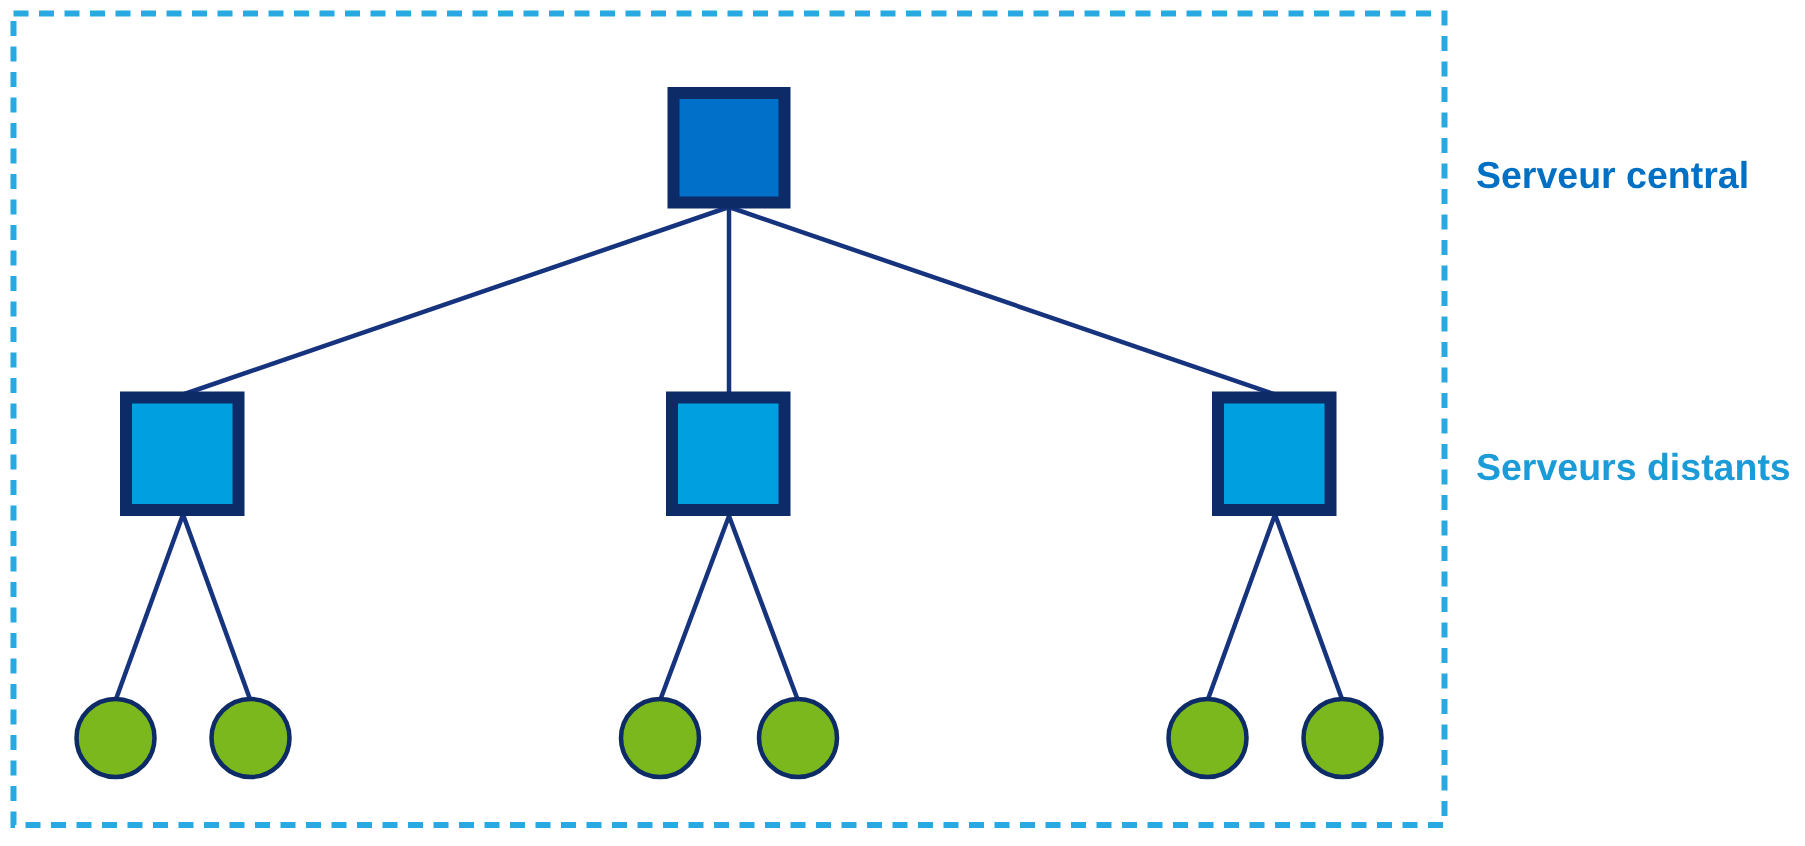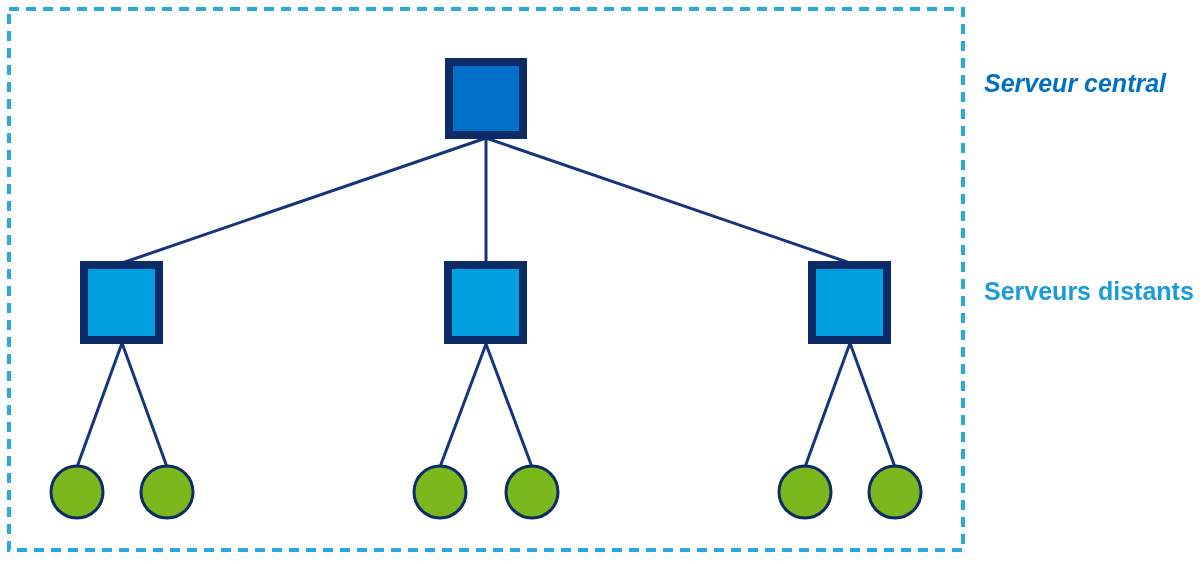--- a/index.html
+++ b/index.html
@@ -39,22 +39,22 @@
     stroke-dasharray: 10 7;
   }
   .tier-label {
     position: absolute;
     left: 984px;
     font-size: 25px;
     font-weight: bold;
     white-space: nowrap;
     line-height: 1.1;
   }
-  .tier-label.central  { top: 70px;  color: #0070c5; font-style: italic; }
-  .tier-label.remote   { top: 278px; color: #1b9cd8; }
+  .tier-label.central  { top: 104px;  color: #0070c5; }
+  .tier-label.remote   { top: 299px; color: #1b9cd8; }
   .tier-label.collect  { top: 477px; color: #76bc1c; }
 </style>
 </head>
 <body>
 
 <div class="stage">
 
   <svg class="diagram" width="1203" height="564" viewBox="0 0 1203 564">
 
     <rect class="boundary" x="9" y="9" width="954" height="541" stroke="#29a9e1"></rect>

